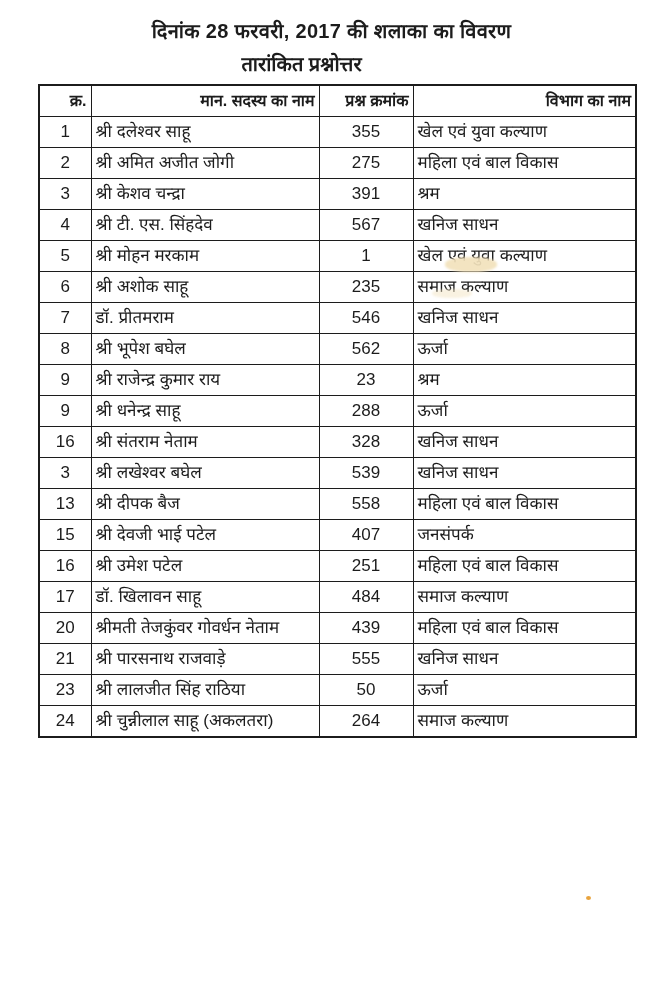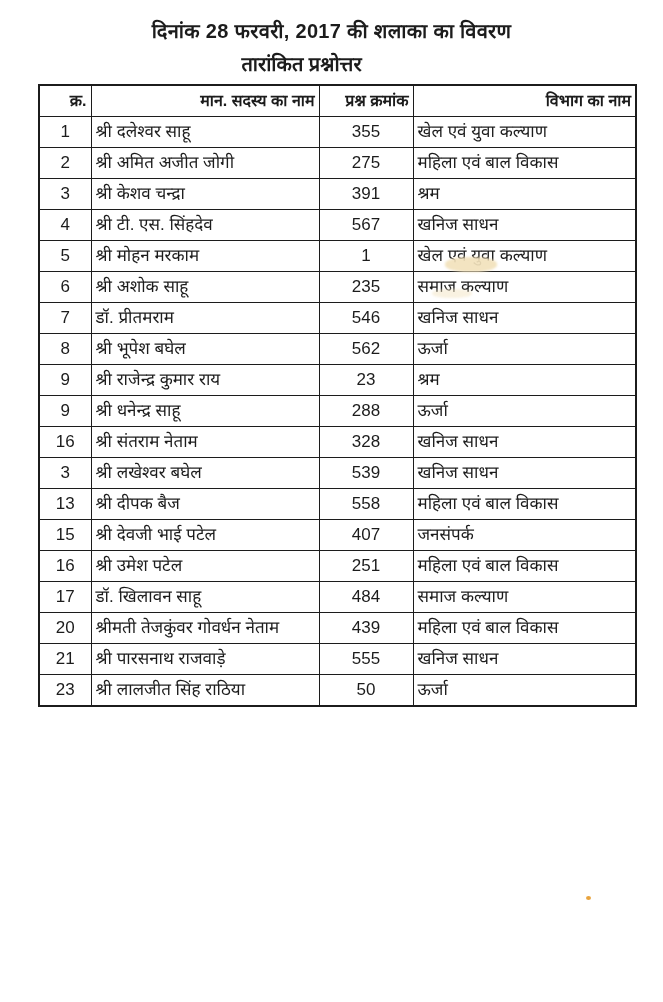--- a/index.html
+++ b/index.html
@@ -208,19 +208,25 @@
           <td class="c-left">श्री पारसनाथ राजवाड़े</td>
           <td class="c-center">555</td>
           <td class="c-left">खनिज साधन</td>
         </tr>
         <tr>
           <td class="c-center">23</td>
           <td class="c-left">श्री लालजीत सिंह राठिया</td>
           <td class="c-center">50</td>
           <td class="c-left">ऊर्जा</td>
         </tr>
+        <tr>
+          <td class="c-center">24</td>
+          <td class="c-left">श्री चुन्नीलाल साहू (अकलतरा)</td>
+          <td class="c-center">264</td>
+          <td class="c-left">समाज कल्याण</td>
+        </tr>
       </tbody>
   </table>
 
   <div class="smudge smudge-main"></div>
   <div class="smudge smudge-faint"></div>
   <div class="fleck"></div>
 </div>
 
 </body></html>

